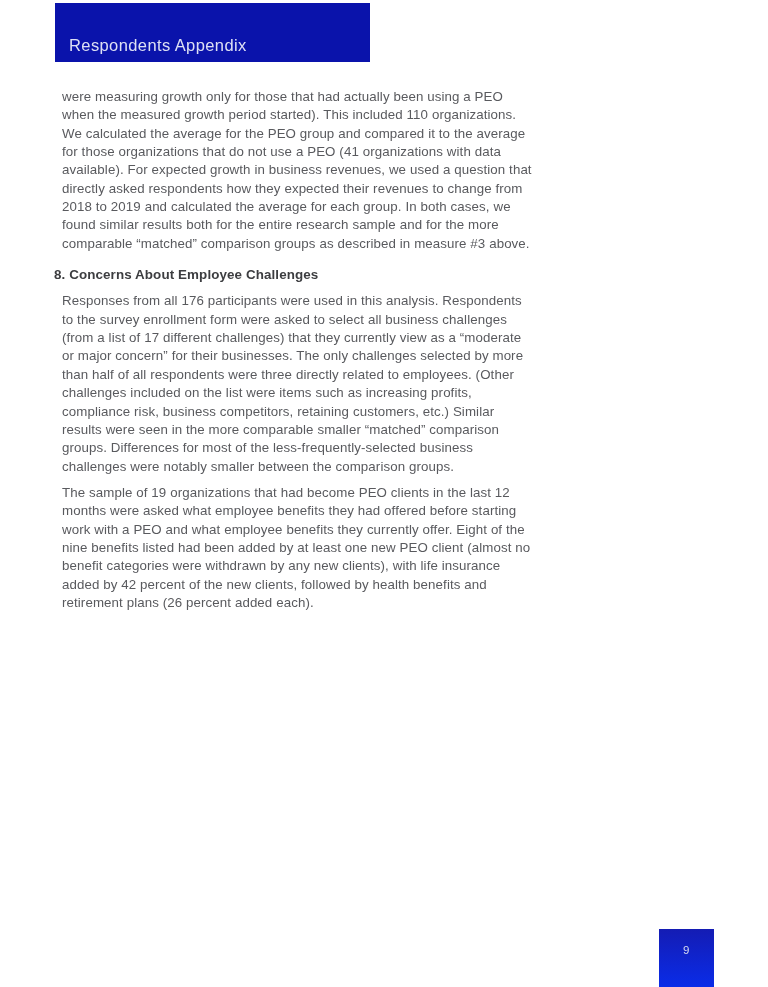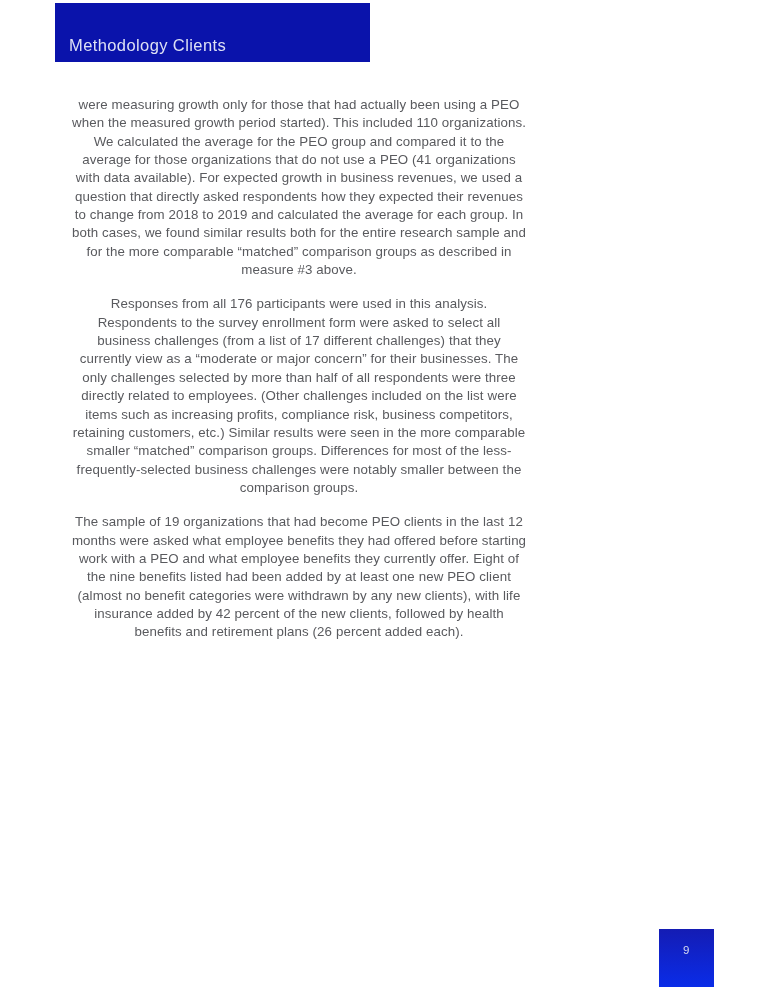--- a/index.html
+++ b/index.html
@@ -42,22 +42,21 @@
     position: absolute;
     left: 54px;
     top: 80px;
     width: 490px;
     color: #595a5e;
     font-size: 13.3px;
     line-height: 18.35px;
     letter-spacing: 0.1px;
   }
   .content p {
-    margin: 16px;
-    text-align: center;
+    margin: 8px;
   }
   .content h2 {
     margin: 13px 0 0 0;
     font-size: 13.4px;
     line-height: 18.35px;
     font-weight: 700;
     color: #3c3d40;
     letter-spacing: 0.1px;
   }
 
@@ -78,27 +77,28 @@
     font-size: 11.5px;
     letter-spacing: 0.5px;
   }
 </style>
 </head>
 <body>
 
 <div class="page">
 
   <div class="header-banner">
-    <span class="title">Methodology Clients</span>
+    <span class="title">Respondents Appendix</span>
   </div>
 
   <div class="content">
 
     <p>were measuring growth only for those that had actually been using a PEO when the measured growth period started). This included 110 organizations. We calculated the average for the PEO group and compared it to the average for those organizations that do not use a PEO (41 organizations with data available). For expected growth in business revenues, we used a question that directly asked respondents how they expected their revenues to change from 2018 to 2019 and calculated the average for each group. In both cases, we found similar results both for the entire research sample and for the more comparable “matched” comparison groups as described in measure #3 above.</p>
 
+    <h2>8. Concerns About Employee Challenges</h2>
     <p>Responses from all 176 participants were used in this analysis. Respondents to the survey enrollment form were asked to select all business challenges (from a list of 17 different challenges) that they currently view as a “moderate or major concern” for their businesses. The only challenges selected by more than half of all respondents were three directly related to employees. (Other challenges included on the list were items such as increasing profits, compliance risk, business competitors, retaining customers, etc.) Similar results were seen in the more comparable smaller “matched” comparison groups. Differences for most of the less-frequently-selected business challenges were notably smaller between the comparison groups.</p>
 
     <p>The sample of 19 organizations that had become PEO clients in the last 12 months were asked what employee benefits they had offered before starting work with a PEO and what employee benefits they currently offer. Eight of the nine benefits listed had been added by at least one new PEO client (almost no benefit categories were withdrawn by any new clients), with life insurance added by 42 percent of the new clients, followed by health benefits and retirement plans (26 percent added each).</p>
 
   </div>
 
   <div class="page-number-box">
     <span class="num">9</span>
   </div>
 

